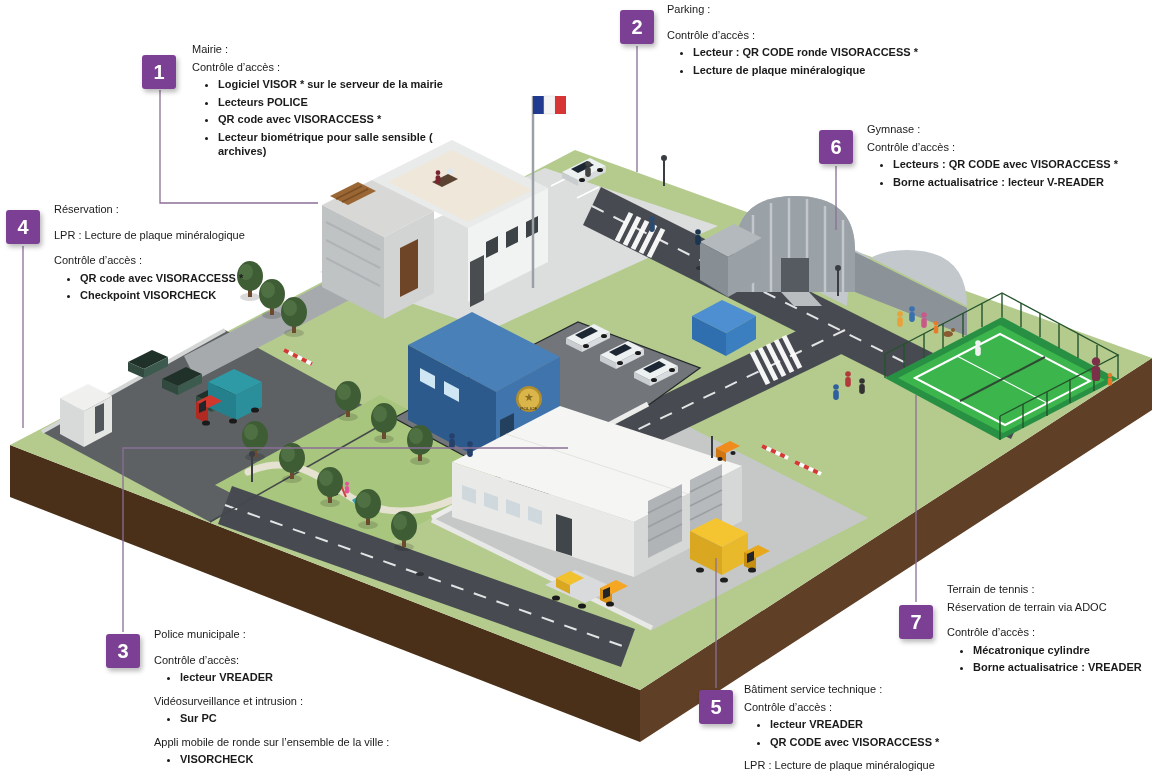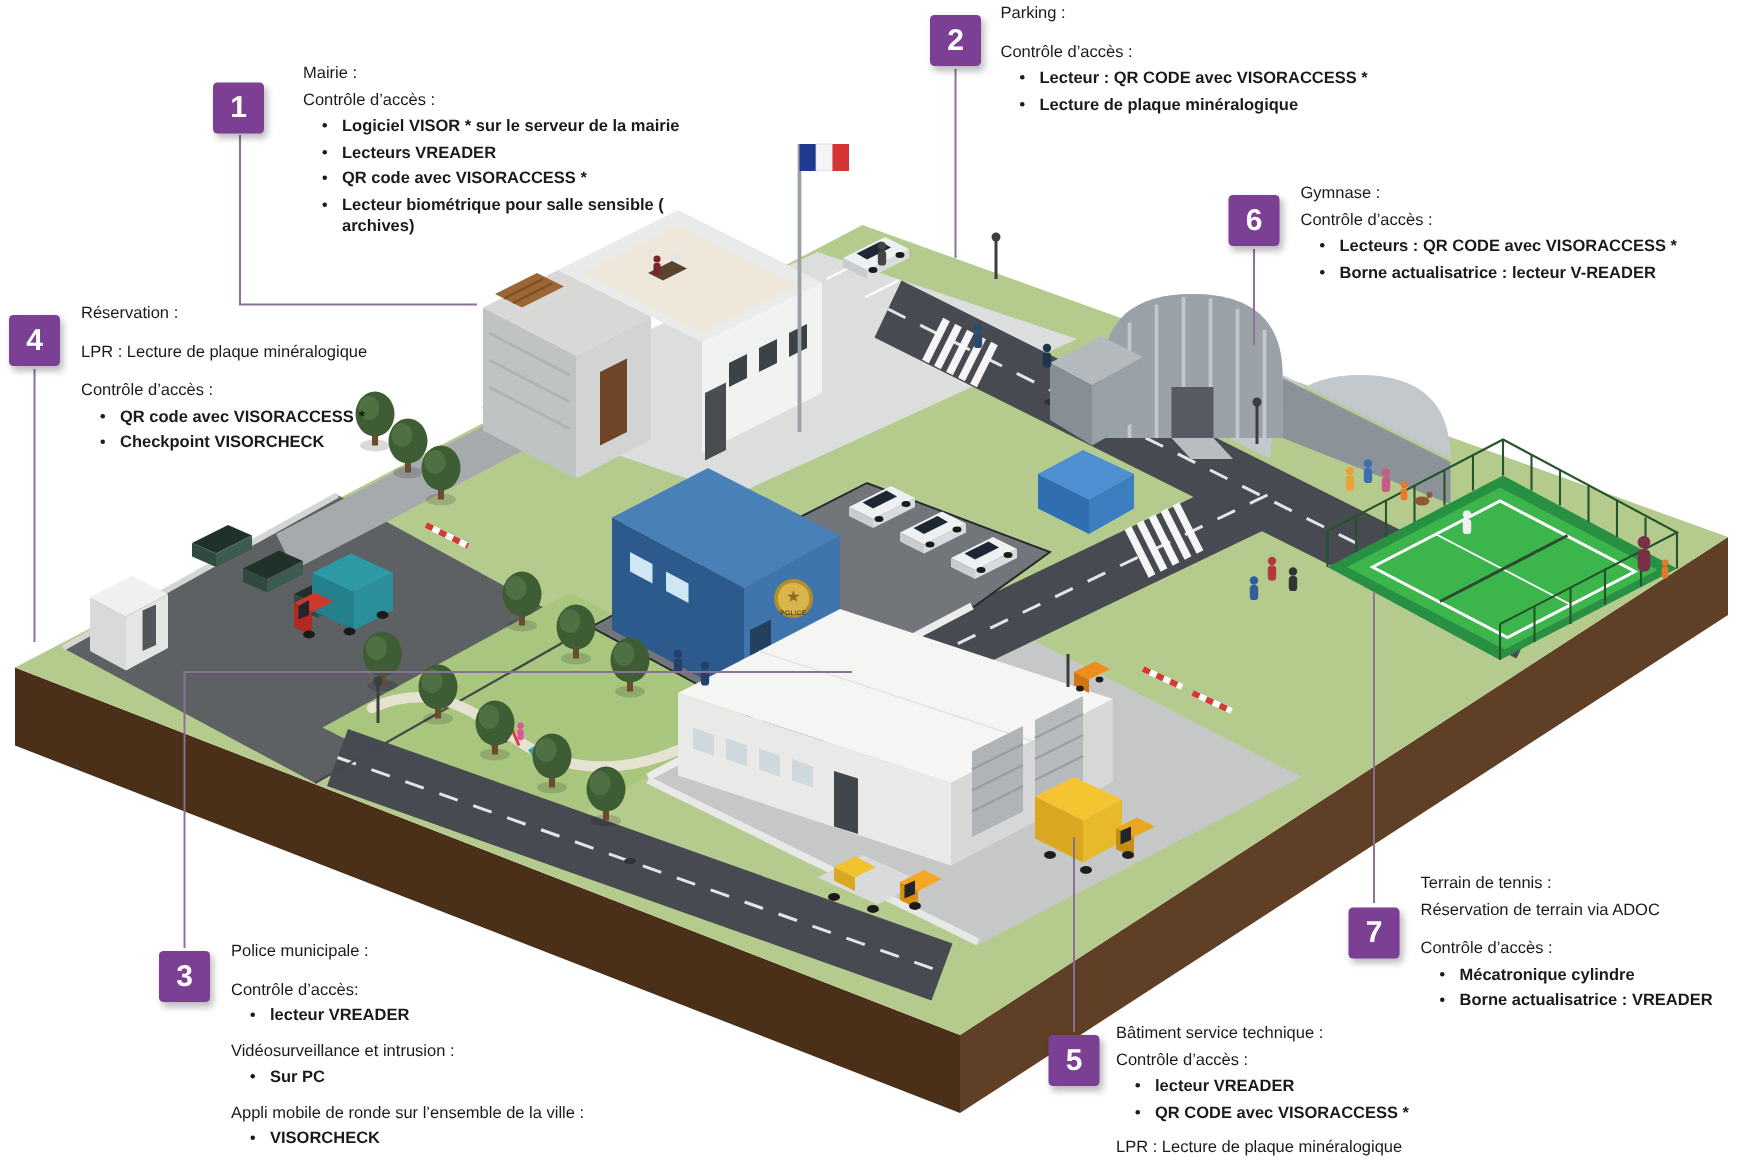--- a/index.html
+++ b/index.html
@@ -11,21 +11,21 @@
          border-radius:3px;color:#fff;font-weight:bold;font-size:20px;
          display:flex;align-items:center;justify-content:center;
          box-shadow:2px 3px 5px rgba(0,0,0,.28)}
   .cotext{position:absolute;font-size:11px;line-height:1.32}
   .co-line{margin-top:3px}
   .co-line:first-child{margin-top:0}
   .co-line.gap{margin-top:11px}
   .co-bullets{list-style:disc;margin:3px 0 2px;padding-left:26px}
   .co-bullets li{font-weight:bold;margin-bottom:3px}
   .co-bullets + .co-line{margin-top:9px}
-  #badge-1{left:142px;top:55px}   #cotext-1{left:202px;top:42px;width:272px}
+  #badge-1{left:142px;top:55px}   #cotext-1{left:192px;top:42px;width:272px}
   #badge-2{left:620px;top:10px}   #cotext-2{left:667px;top:2px;width:310px}
   #badge-3{left:106px;top:634px}  #cotext-3{left:154px;top:627px;width:330px}
   #badge-4{left:6px;top:210px}    #cotext-4{left:54px;top:202px;width:280px}
   #badge-5{left:699px;top:690px}  #cotext-5{left:744px;top:682px;width:280px}
   #badge-6{left:819px;top:130px}  #cotext-6{left:867px;top:122px;width:310px}
   #badge-7{left:899px;top:605px}  #cotext-7{left:947px;top:582px;width:250px}
 </style>
 </head>
 <body>
 
@@ -383,30 +383,30 @@
 <div class="badge" id="badge-4">4</div>
 <div class="badge" id="badge-5">5</div>
 <div class="badge" id="badge-6">6</div>
 <div class="badge" id="badge-7">7</div>
 
 <div class="cotext" id="cotext-1">
       <div class="co-line">Mairie :</div>
       <div class="co-line">Contrôle d’accès :</div>
       <ul class="co-bullets">
         <li>Logiciel VISOR * sur le serveur de la mairie</li>
-        <li>Lecteurs VREADER</li>
+        <li>Lecteurs POLICE</li>
         <li>QR code avec VISORACCESS *</li>
         <li>Lecteur biométrique pour salle sensible ( archives)</li>
       </ul>
     </div>
 <div class="cotext" id="cotext-2">
       <div class="co-line">Parking :</div>
       <div class="co-line gap">Contrôle d’accès :</div>
       <ul class="co-bullets">
-        <li>Lecteur : QR CODE avec VISORACCESS *</li>
+        <li>Lecteur : QR CODE ronde VISORACCESS *</li>
         <li>Lecture de plaque minéralogique</li>
       </ul>
     </div>
 <div class="cotext" id="cotext-3">
       <div class="co-line">Police municipale :</div>
       <div class="co-line gap">Contrôle d’accès:</div>
       <ul class="co-bullets">
         <li>lecteur VREADER</li>
       </ul>
       <div class="co-line">Vidéosurveillance et intrusion :</div>

